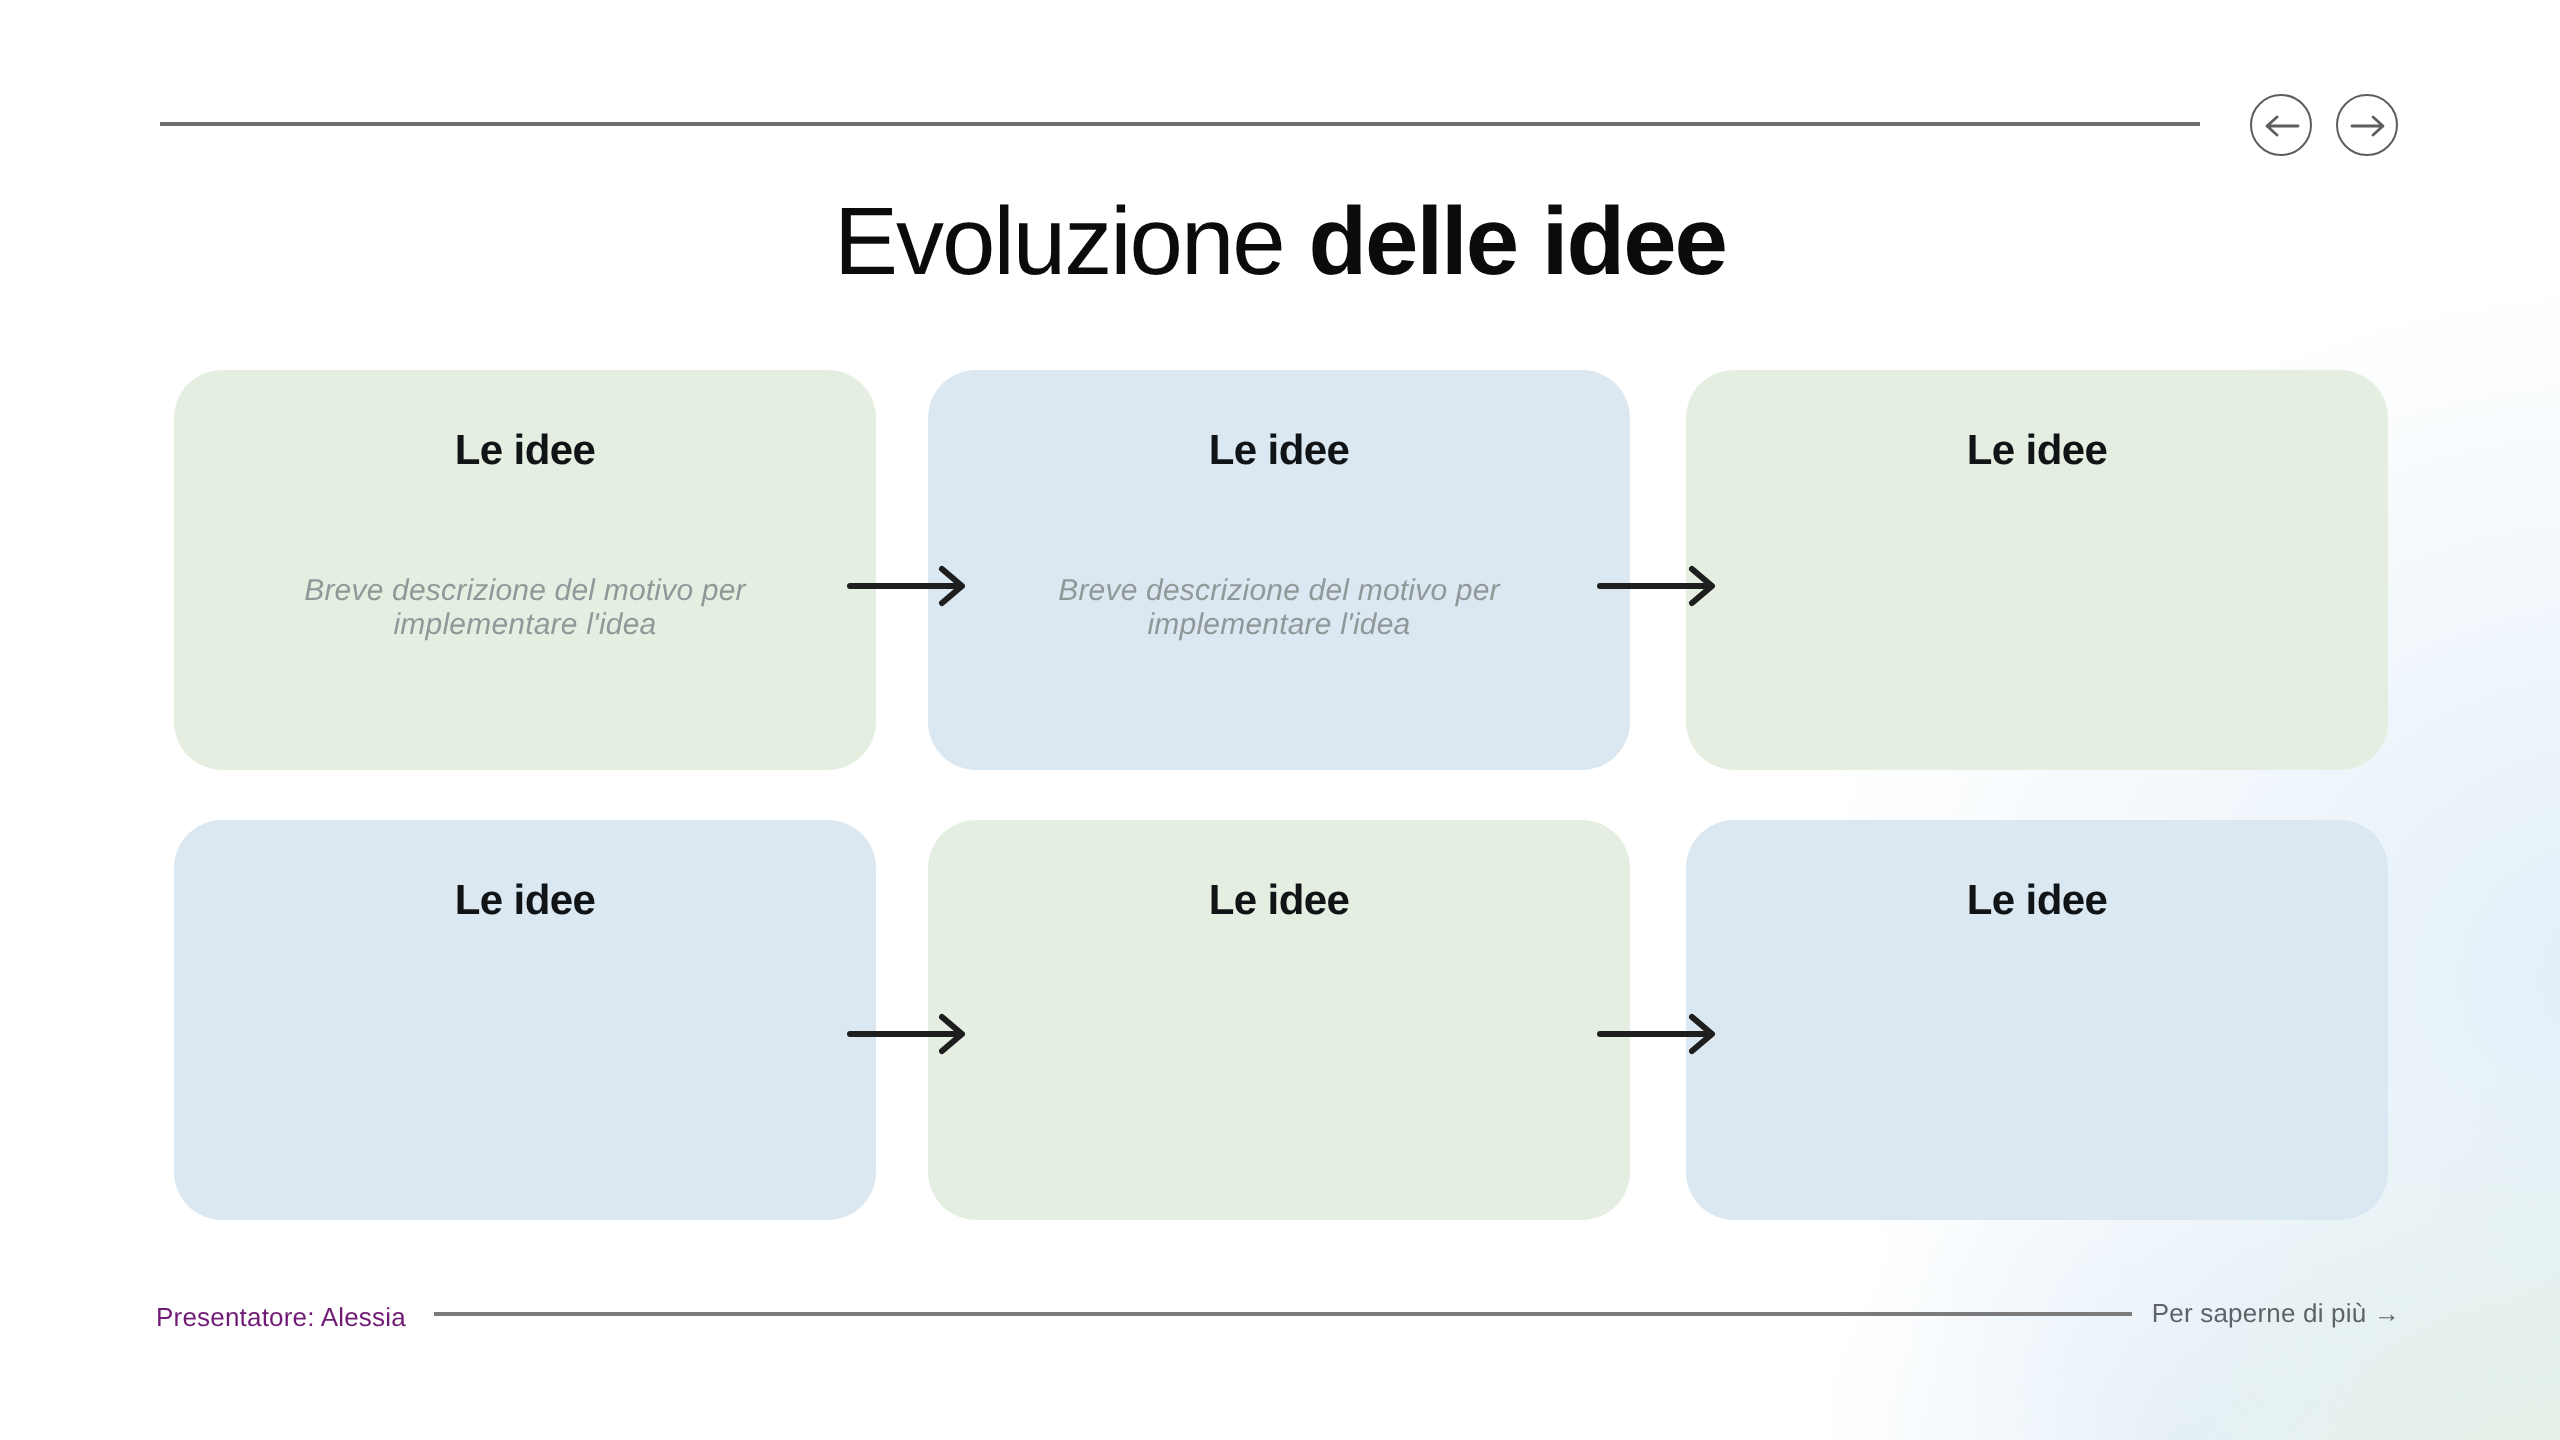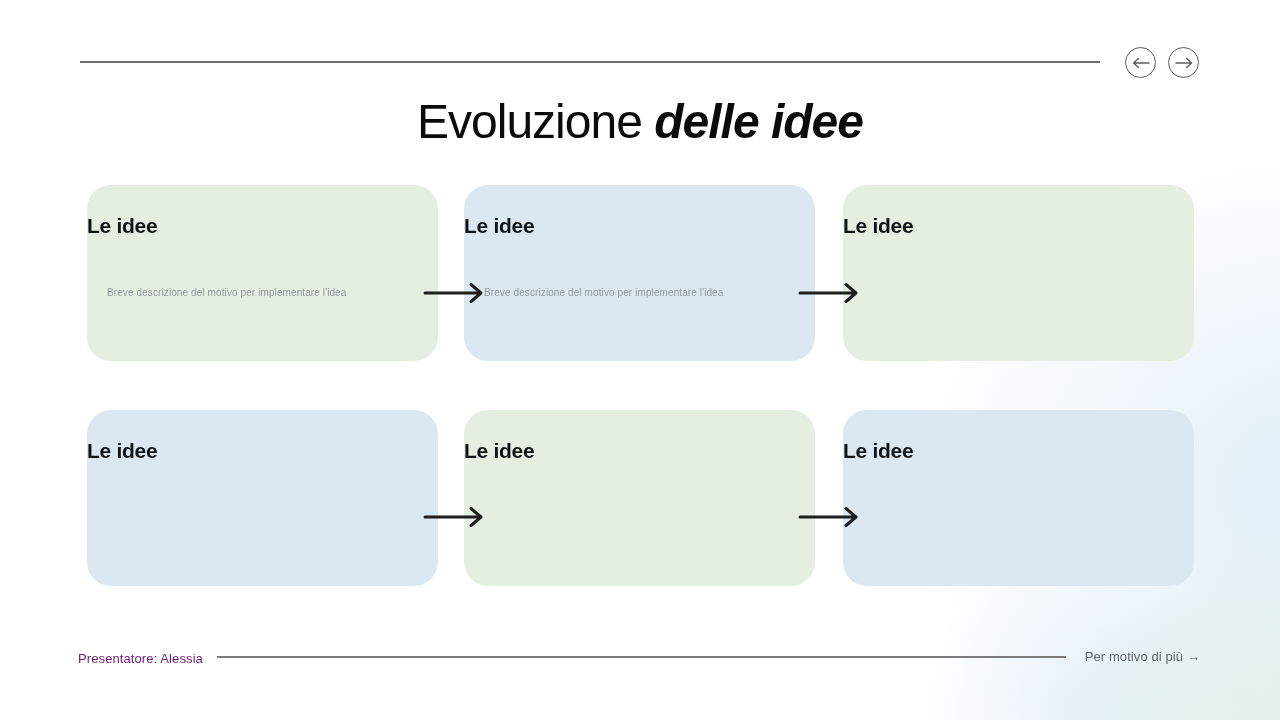--- a/index.html
+++ b/index.html
@@ -28,35 +28,36 @@
     cursor: pointer; color: #5d5d5d;
   }
   .nav-btn svg { display: block; }
 
   
   .title {
     position: absolute; top: 94px; left: 0; width: 100%;
     text-align: center; font-size: 48px; color: #0b0b0b;
     letter-spacing: -1px; font-weight: 400;
   }
-  .title .bold { font-weight: 700; font-style: italic; }
+  .title .bold { font-weight: 700; }
 
   
   .card {
-    position: absolute; width: 351px; height: 176px; border-radius: 24px;
+    position: absolute; width: 351px; height: 200px; border-radius: 24px;
+    text-align: center;
   }
   .card--green { background: #e5efe1; }
   .card--blue  { background: #dbe8f1; }
   .card-title {
     margin-top: 29px; font-size: 21px; font-weight: 700; color: #101417;
     letter-spacing: -0.3px;
   }
   .card-desc {
     position: absolute; top: 102px; left: 20px; right: 20px;
-    font-size: 10px; color: #91989a;
+    font-size: 15px; font-style: italic; color: #91989a;
     letter-spacing: 0.1px;
   }
   .r1 { top: 185px; }
   .r2 { top: 410px; }
   .c1 { left: 87px; }
   .c2 { left: 464px; }
   .c3 { left: 843px; }
 
   
   .flow-arrow { position: absolute; width: 64px; height: 24px; }
@@ -144,15 +145,15 @@
     </svg>
   </span>
   <span class="flow-arrow fa-4">
     <svg width="64" height="24" viewBox="0 0 64 24">
       <path d="M2 12 H56 M48 3.5 L58 12 L48 20.5" fill="none" stroke="#1e1e1e" stroke-width="3" stroke-linecap="round" stroke-linejoin="round"></path>
     </svg>
   </span>
 
   <div class="footer-presenter">Presentatore: Alessia</div>
   <div class="footer-rule"></div>
-  <a class="footer-more">Per motivo di più →</a>
+  <a class="footer-more">Per saperne di più →</a>
 
 </div>
 
 </body></html>

